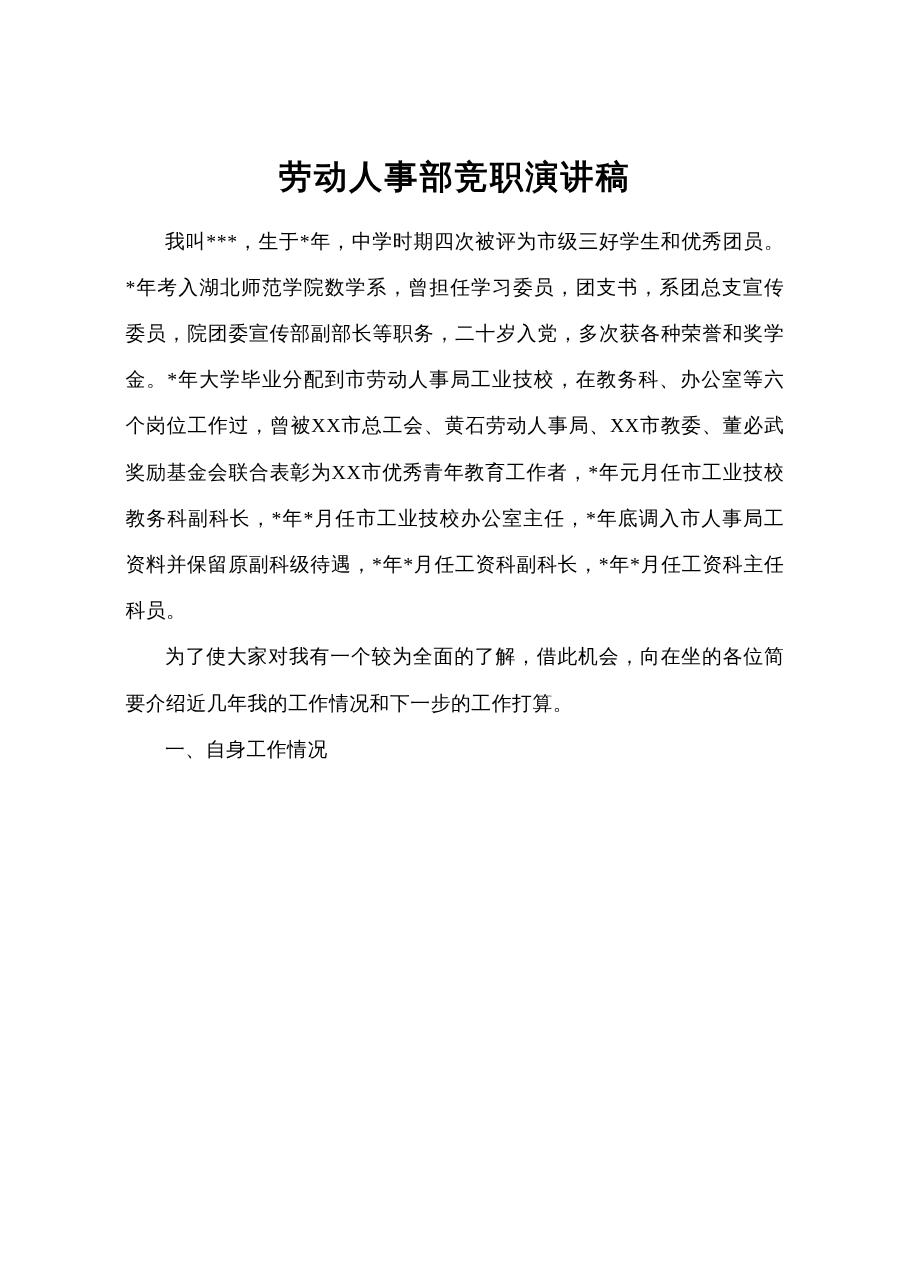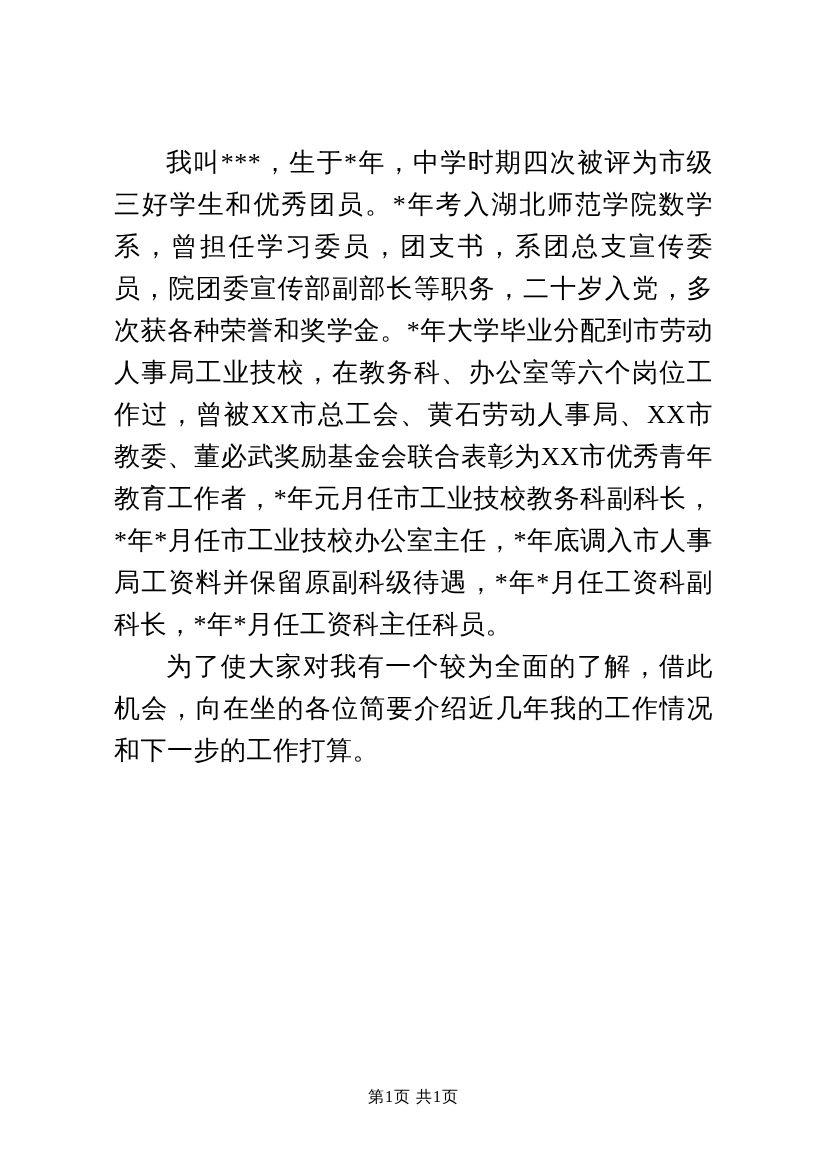--- a/index.html
+++ b/index.html
@@ -26,21 +26,21 @@
   .doc-title {
     margin: 0 0 16px 0;
     text-align: center;
     font-size: 30px;
     font-weight: bold;
     letter-spacing: 2px;
     line-height: 40px;
   }
   .para {
     margin: 0;
-    font-size: 26px;
+    font-size: 18px;
     line-height: 42px;
     letter-spacing: 0.5px;
     text-align: justify;
     text-justify: inter-ideograph;
     text-indent: 2em;
     word-break: break-all;
   }
   .page-footer {
     position: absolute;
     left: 0;
@@ -49,22 +49,23 @@
     text-align: center;
     font-size: 16px;
     letter-spacing: 1px;
     color: #000000;
   }
 </style>
 </head>
 <body>
 
 <div class="page">
+  <h1 class="doc-title">劳动人事部竞职演讲稿</h1>
 
   <p class="para">我叫***，生于*年，中学时期四次被评为市级三好学生和优秀团员。*年考入湖北师范学院数学系，曾担任学习委员，团支书，系团总支宣传委员，院团委宣传部副部长等职务，二十岁入党，多次获各种荣誉和奖学金。*年大学毕业分配到市劳动人事局工业技校，在教务科、办公室等六个岗位工作过，曾被XX市总工会、黄石劳动人事局、XX市教委、董必武奖励基金会联合表彰为XX市优秀青年教育工作者，*年元月任市工业技校教务科副科长，*年*月任市工业技校办公室主任，*年底调入市人事局工资料并保留原副科级待遇，*年*月任工资科副科长，*年*月任工资科主任科员。</p>
 
   <p class="para">为了使大家对我有一个较为全面的了解，借此机会，向在坐的各位简要介绍近几年我的工作情况和下一步的工作打算。</p>
 
+  <p class="para">一、自身工作情况</p>
 
 
 
-  <div class="page-footer">第1页 共1页</div>
 </div>
 
 </body></html>

